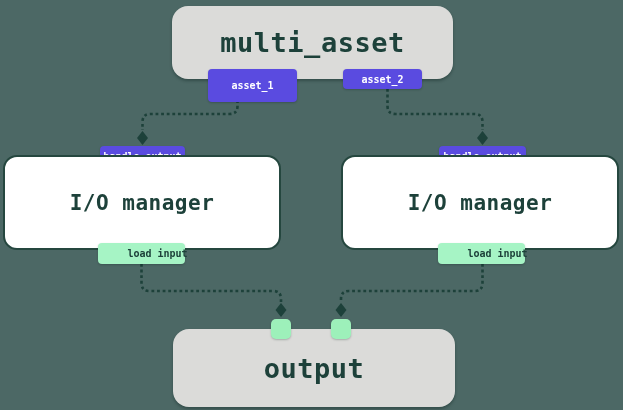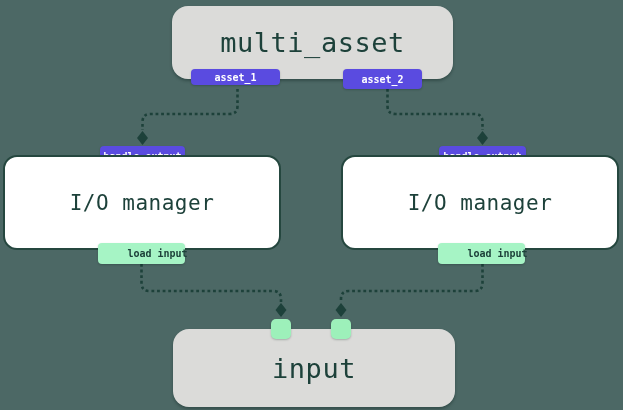--- a/index.html
+++ b/index.html
@@ -41,21 +41,21 @@
     border-radius:16px;
     box-shadow:0 2px 3px rgba(10,30,26,0.35);
   }
   .card-white{
     background:var(--card-white);
     border:2px solid var(--border-green);
     border-radius:14px;
   }
   .node-title{
     color:var(--ink);
-    font-weight:400;
+    font-weight:700;
     letter-spacing:0.5px;
     white-space:nowrap;
   }
   .title-lg{font-size:27px;}
   .title-md{font-size:21px;}
   .tag{
     position:absolute;
     display:flex;align-items:center;justify-content:center;
     border-radius:4px;
     font-size:10px;
@@ -68,21 +68,21 @@
   .tag-mint{background:var(--mint);color:var(--ink);padding-left:32px;}
   .io-square{
     position:absolute;
     width:20px;height:20px;
     border-radius:5px;
     background:var(--mint-square);
     box-shadow:0 1px 2px rgba(10,30,26,0.25);
   }
   
   .multi-asset{left:172px;top:6px;width:281px;height:73px;}
-  .tag-asset1{left:191px;top:69px;width:89px;height:16px;}
+  .tag-asset1{left:208px;top:69px;width:89px;height:33px;}
   .tag-asset2{left:343px;top:69px;width:79px;height:20px;}
   .tag-handle-left{left:100px;top:146px;width:85px;height:21px;}
   .tag-handle-right{left:439px;top:146px;width:87px;height:21px;}
   .io-left{left:3px;top:155px;width:278px;height:95px;}
   .io-right{left:341px;top:155px;width:278px;height:95px;}
   .tag-load-left{left:98px;top:243px;width:87px;height:21px;}
   .tag-load-right{left:438px;top:243px;width:87px;height:21px;}
   .asset-node{left:173px;top:329px;width:282px;height:78px;}
   .square-left{left:271px;top:319px;}
   .square-right{left:331px;top:319px;}
@@ -129,19 +129,19 @@
   </div>
 
   <div class="tag tag-mint tag-load-left">
     <span>load input</span>
   </div>
   <div class="tag tag-mint tag-load-right">
     <span>load input</span>
   </div>
 
   <div class="card card-gray asset-node">
-    <span class="node-title title-lg">input</span>
+    <span class="node-title title-lg">output</span>
   </div>
 
   <div class="io-square square-left"></div>
   <div class="io-square square-right"></div>
 
 </div>
 
 </body></html>

